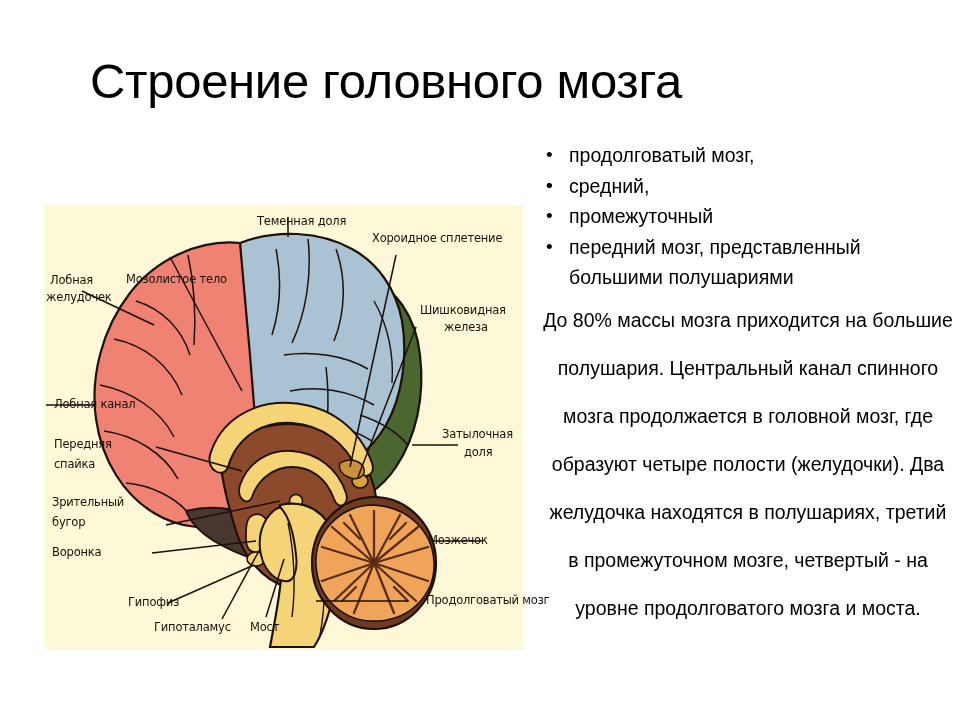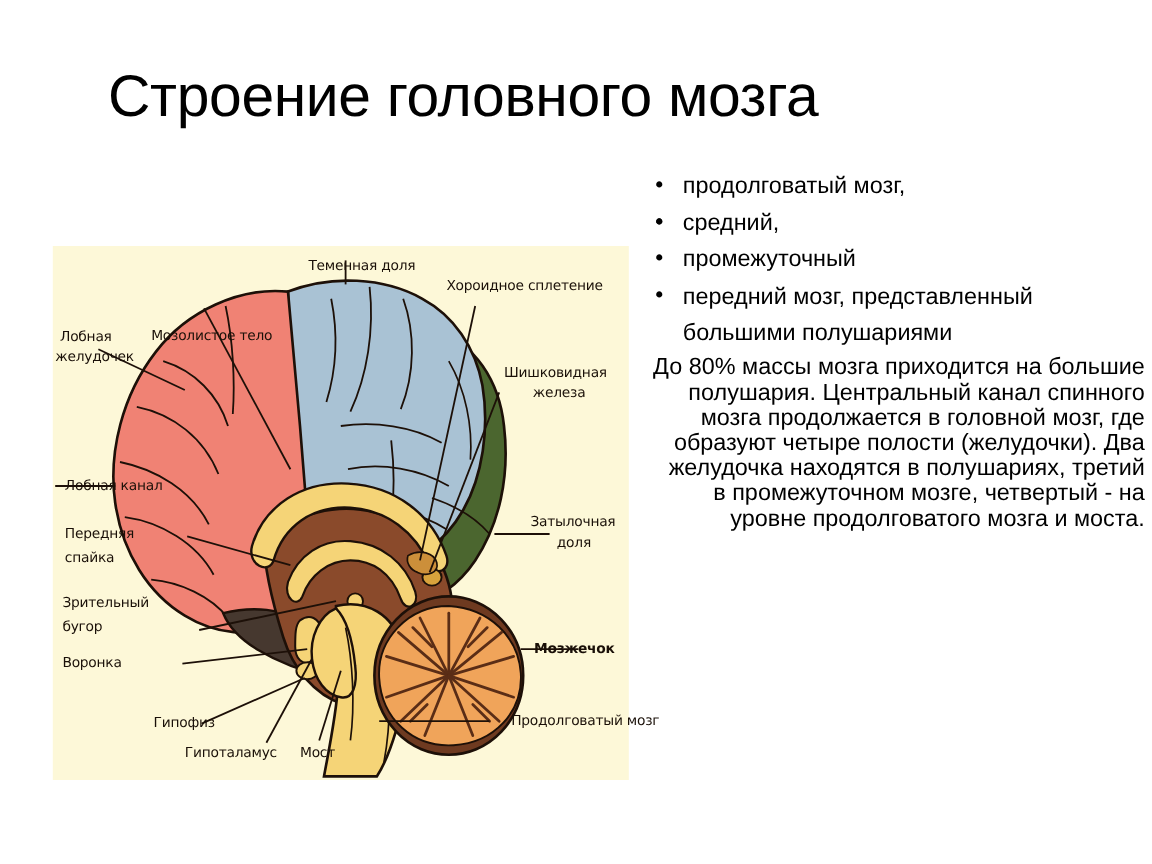--- a/index.html
+++ b/index.html
@@ -59,24 +59,24 @@
   }
   ul.bullets > li .dot {
     position: absolute;
     left: 8px;
     top: 0;
     font-size: 19px;
     line-height: 30.5px;
   }
   #body-paragraph {
     font-size: 19.5px;
-    line-height: 21px;
+    line-height: 48px;
     padding-left: 4px;
     margin-top: 3px;
-    text-align: right;
+    text-align: center;
   }
 
   
   #figure {
     position: absolute;
     left: 44px;
     top: 205px;
     width: 480px;
     height: 445px;
     background: #fdf8d8;
@@ -253,21 +253,21 @@
   <div class="lbl" style="left:10px; top:252px;">спайка</div>
 
   <div class="lbl" style="left:398px; top:222px;">Затылочная</div>
   <div class="lbl" style="left:420px; top:240px;">доля</div>
 
   <div class="lbl" style="left:8px; top:290px;">Зрительный</div>
   <div class="lbl" style="left:8px; top:310px;">бугор</div>
 
   <div class="lbl" style="left:8px; top:340px;">Воронка</div>
 
-  <div class="lbl" style="left:401px; top:328px;font-weight:bold;">Мозжечок</div>
+  <div class="lbl" style="left:384px; top:328px;">Мозжечок</div>
 
   <div class="lbl" style="left:84px; top:390px;">Гипофиз</div>
 
   <div class="lbl" style="left:110px; top:415px;">Гипоталамус</div>
 
   <div class="lbl" style="left:206px; top:415px;">Мост</div>
 
   <div class="lbl" style="left:340px; top:388px;margin-left:42px;">Продолговатый мозг</div>
 </div>
 

